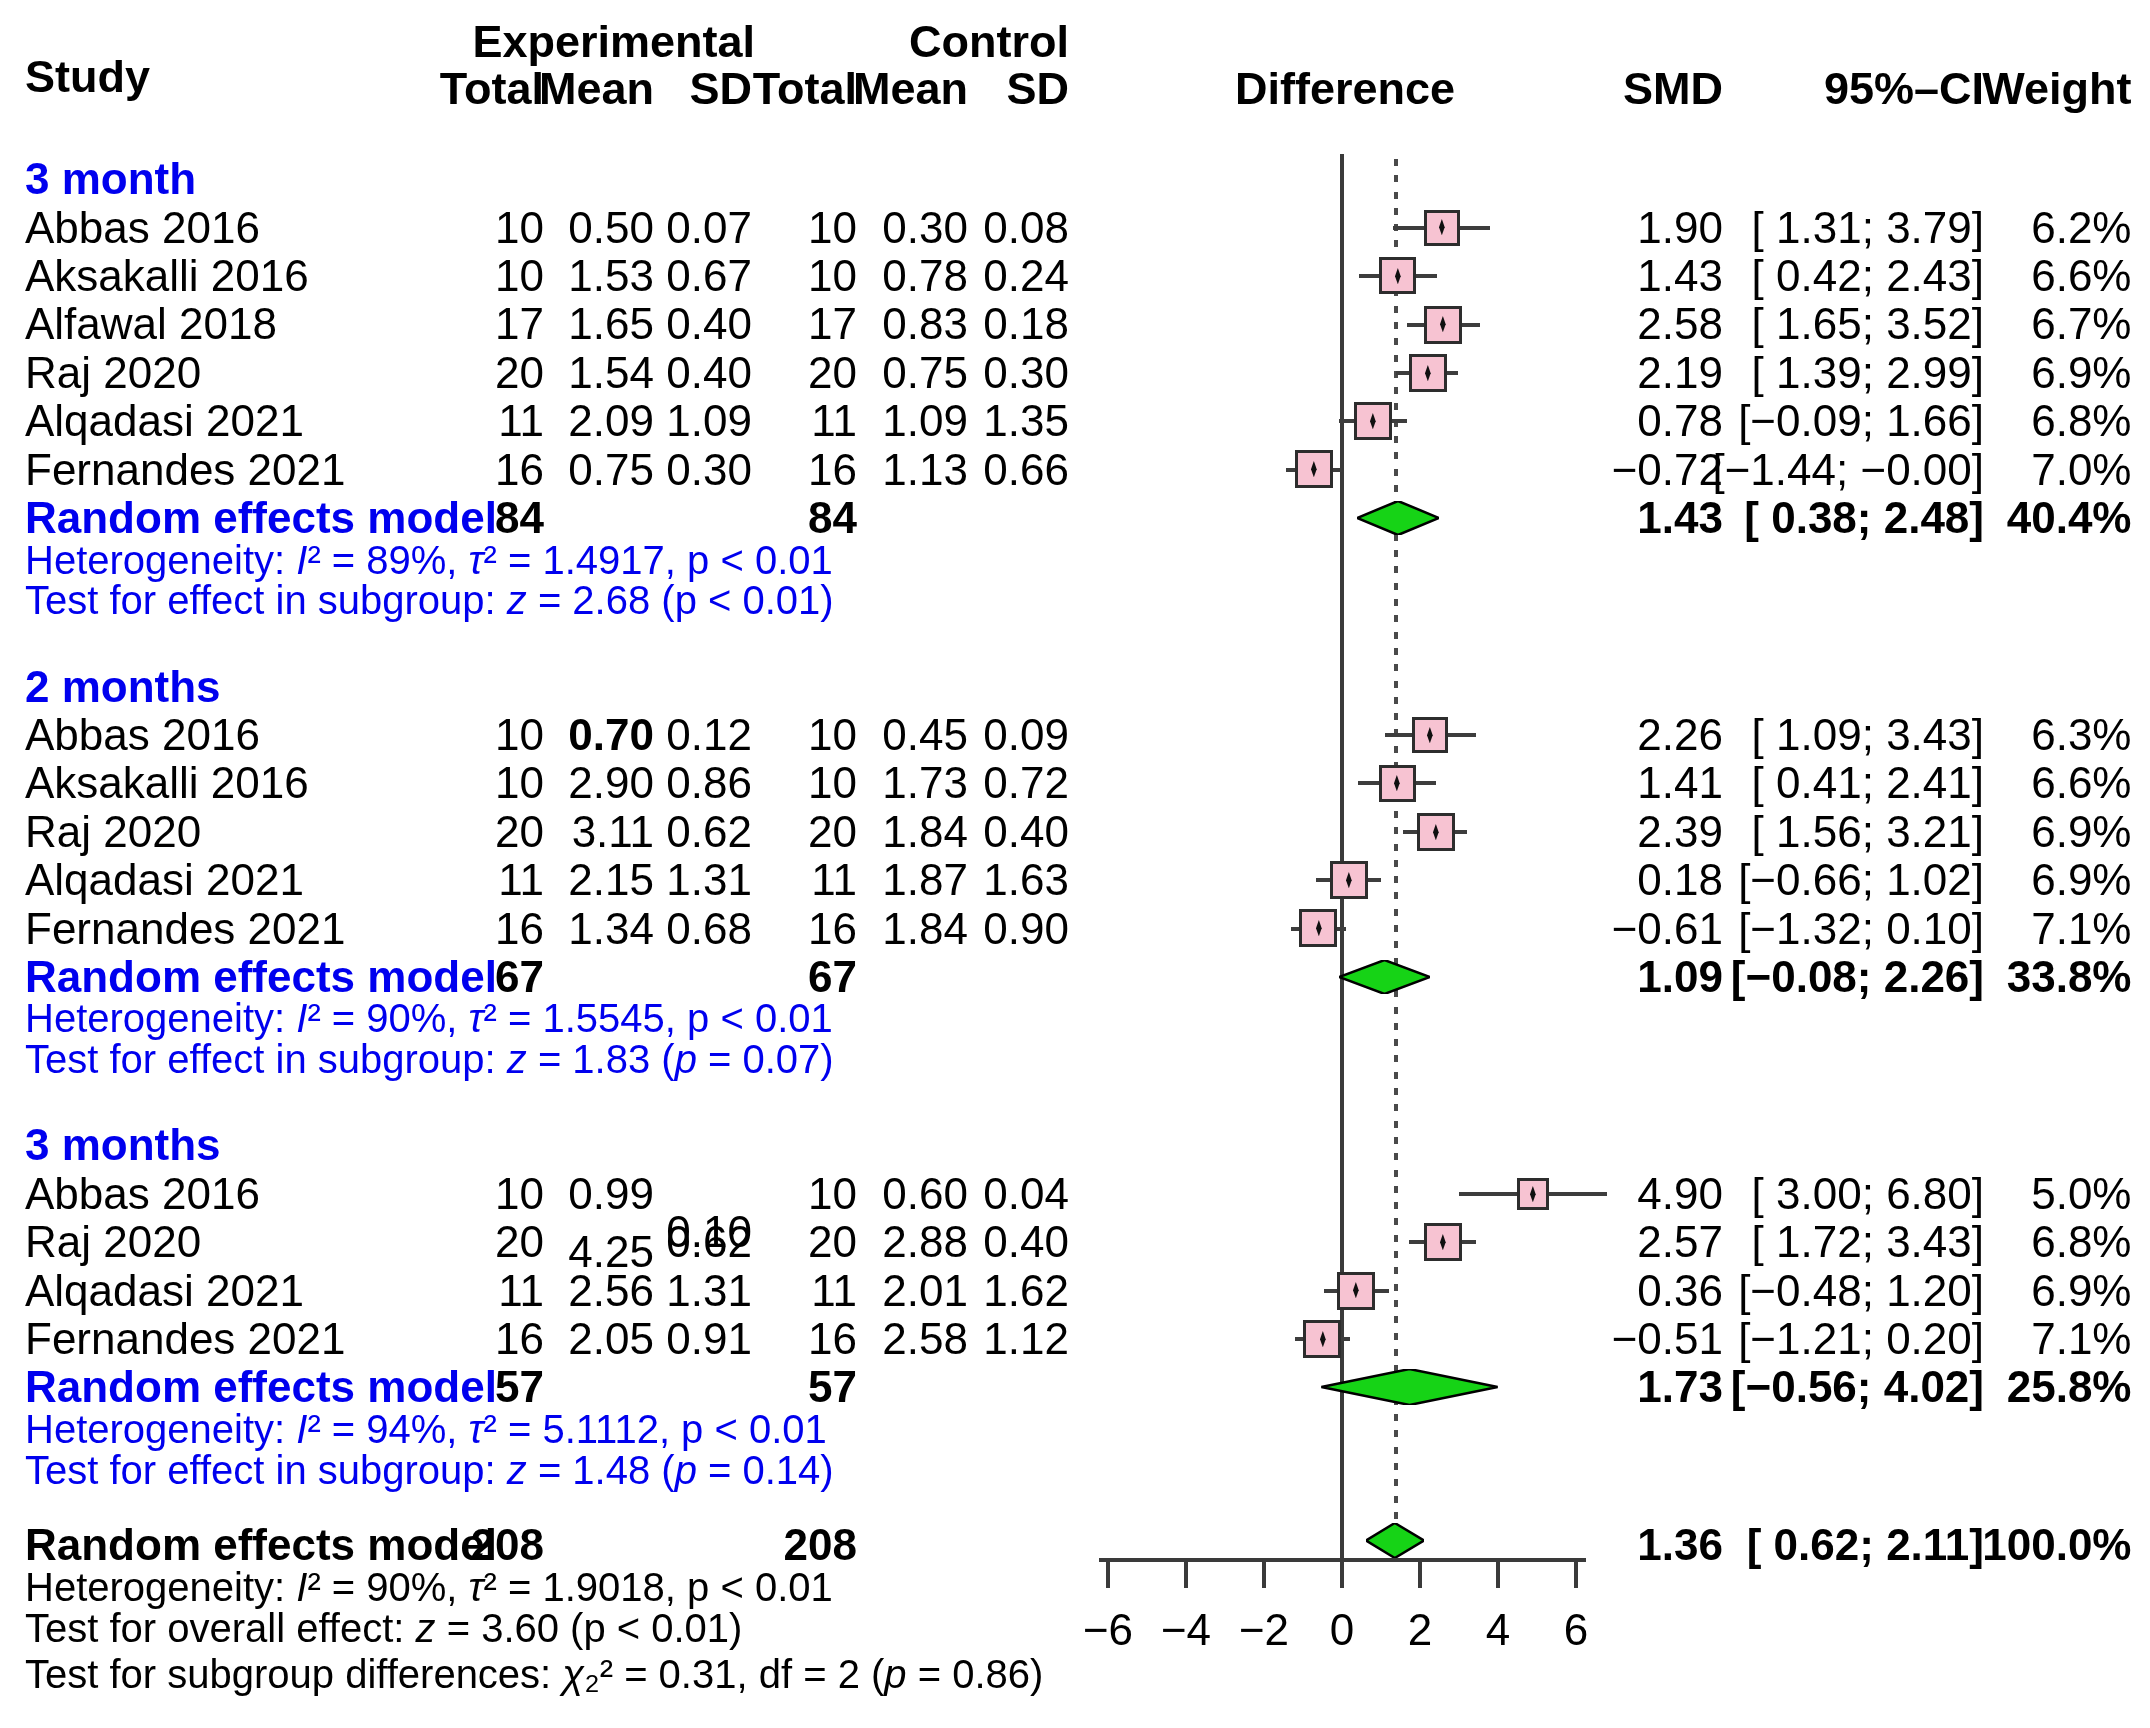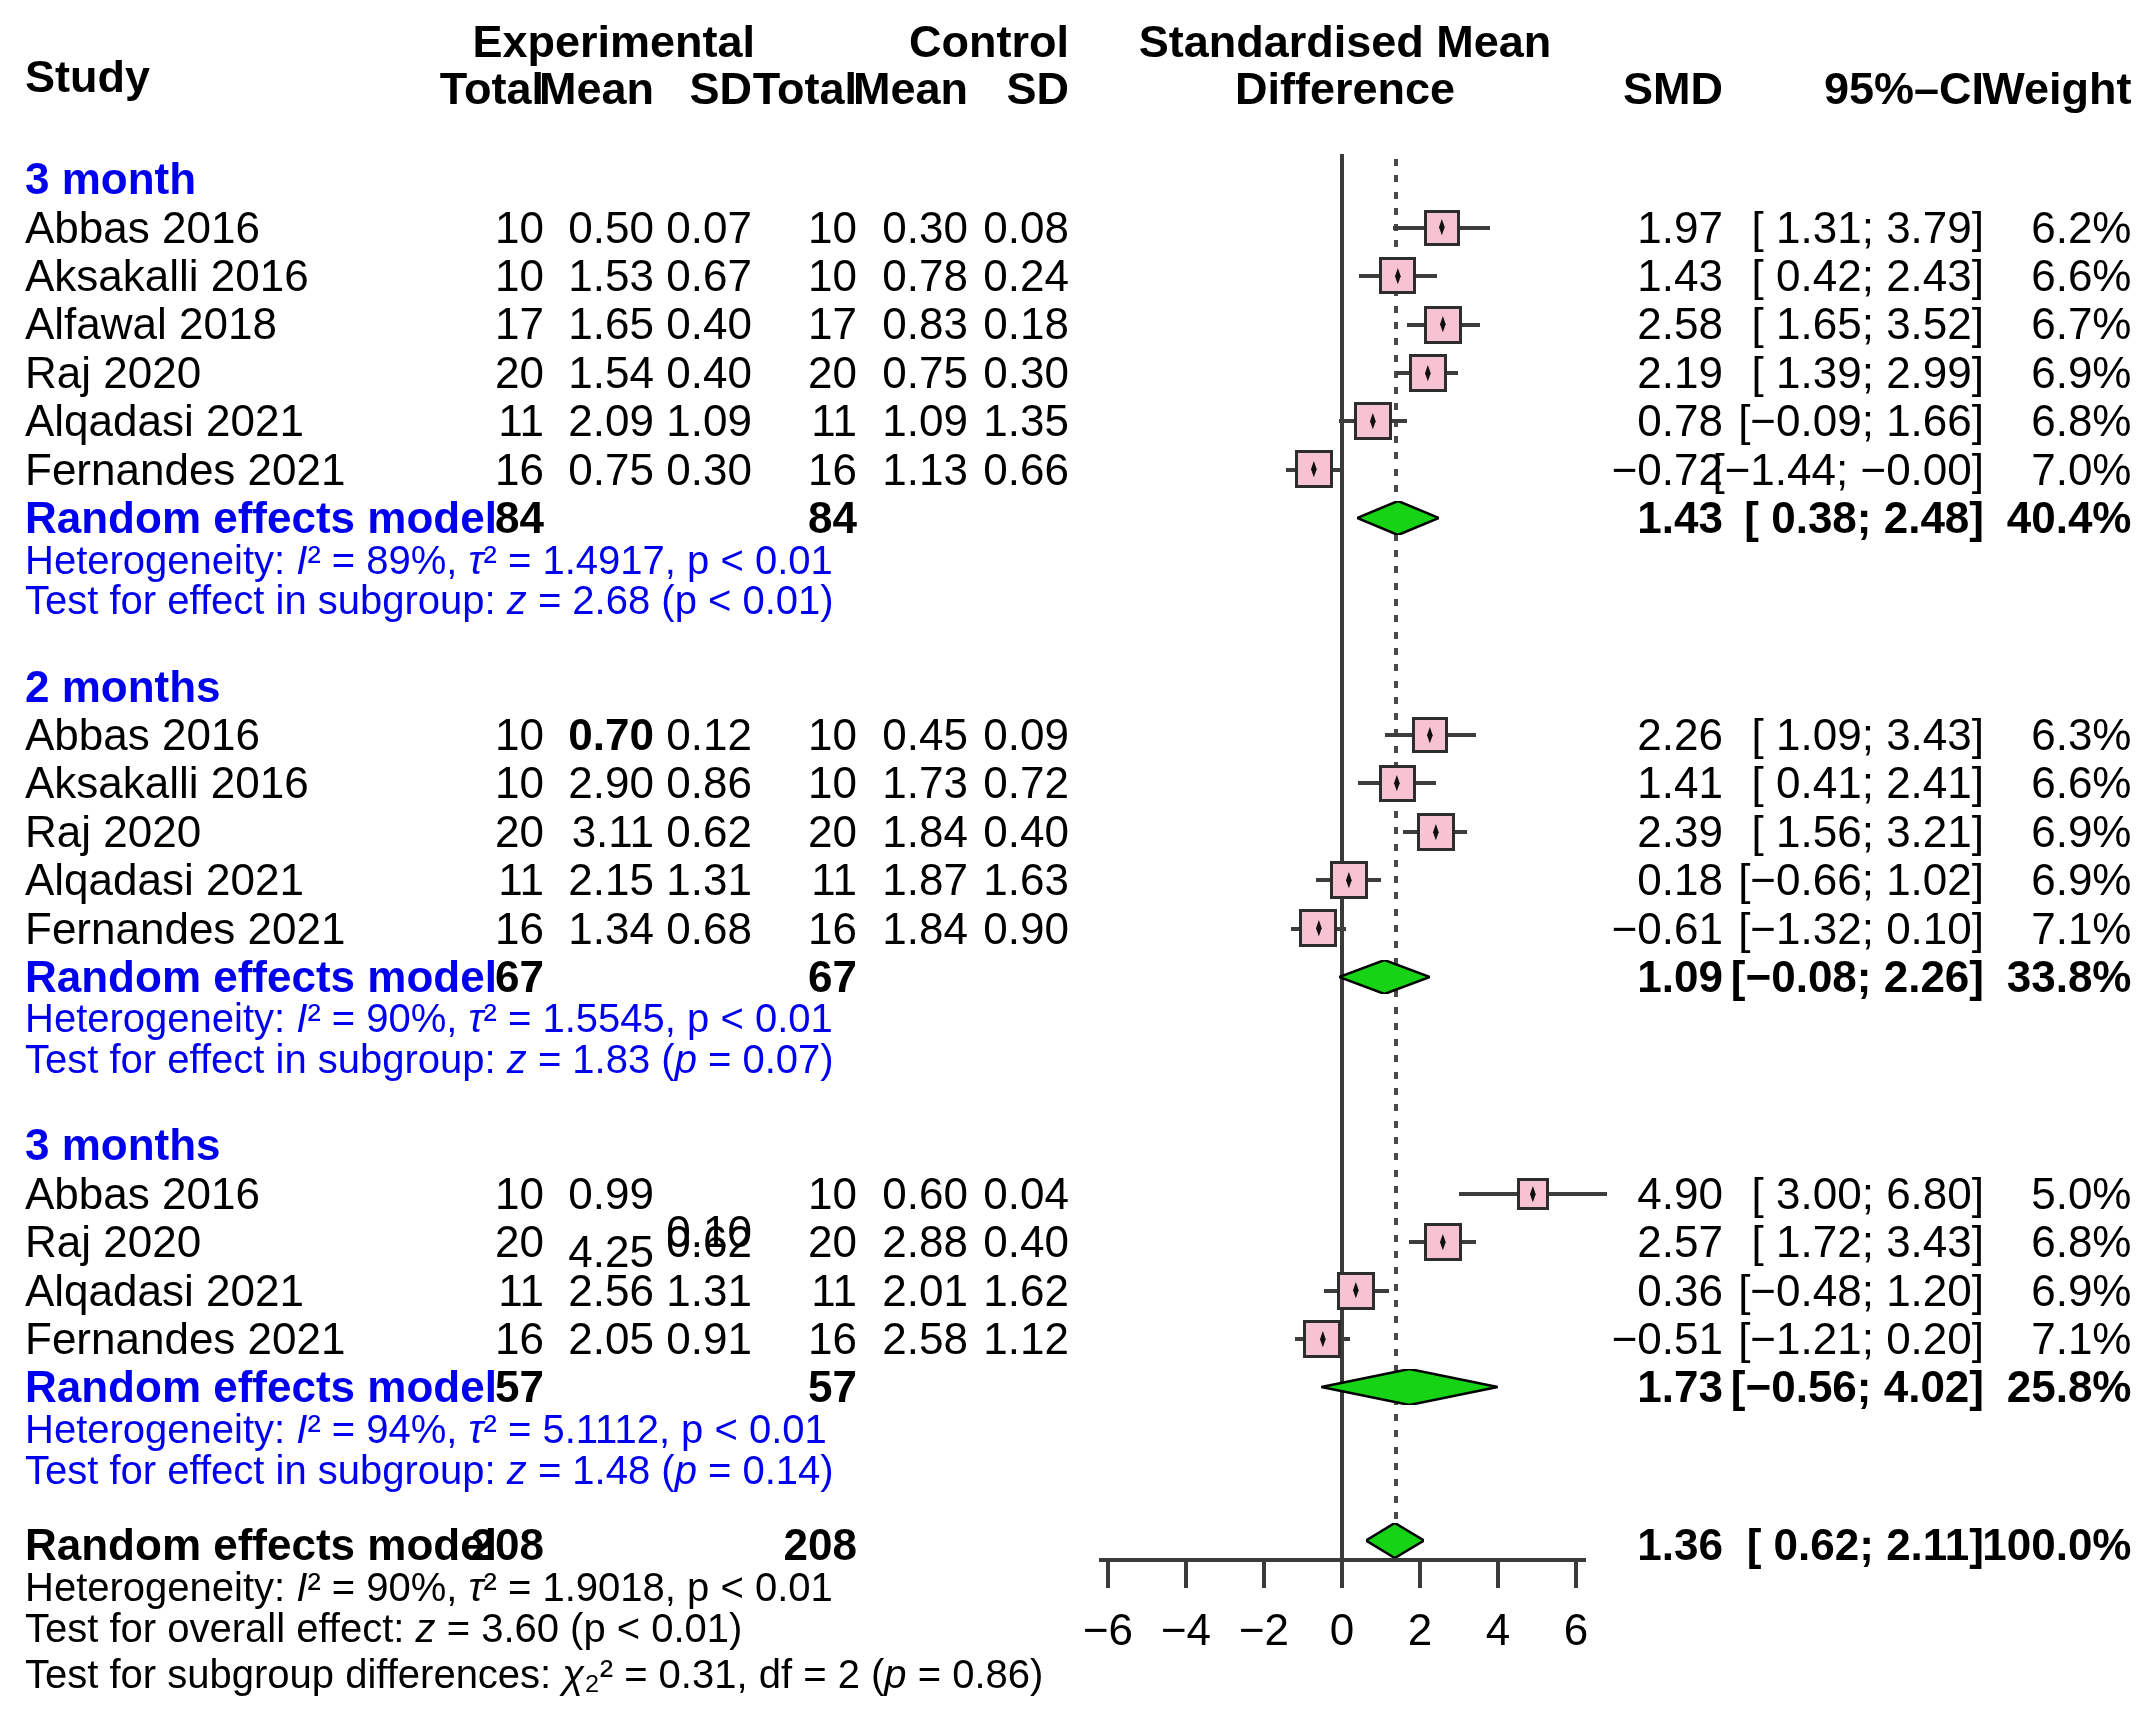--- a/index.html
+++ b/index.html
@@ -22,21 +22,20 @@
   .tick{position:absolute;width:3.8px;height:28px;background:#3a3a3a;}
   svg{display:block;}
 </style>
 </head>
 <body>
 
 <div id="root">
 
   <div class="t hdr" style="right:1396px;top:41px">Experimental</div>
   <div class="t hdr" style="right:1082px;top:41px">Control</div>
-  <div class="t hdr c" style="left:1345px;top:41px">Standardised Mean</div>
   <div class="t hdr" style="left:25px;top:76px">Study</div>
   <div class="t hdr" style="right:1607px;top:88px">Total</div>
   <div class="t hdr" style="right:1497px;top:88px">Mean</div>
   <div class="t hdr" style="right:1399px;top:88px">SD</div>
   <div class="t hdr" style="right:1294px;top:88px">Total</div>
   <div class="t hdr" style="right:1183px;top:88px">Mean</div>
   <div class="t hdr" style="right:1082px;top:88px">SD</div>
   <div class="t hdr c" style="left:1345px;top:88px">Difference</div>
   <div class="t hdr" style="right:428px;top:88px">SMD</div>
   <div class="t hdr" style="right:167px;top:88px">95%–CI</div>
@@ -64,21 +63,21 @@
 
   <div id="gen">
       <div class="t b blue" style="top: 179px; left: 25px;">3 month</div>
       <div class="t " style="top: 228px; left: 25px;">Abbas 2016</div>
       <div class="t " style="top: 228px; right: 1607px;">10</div>
       <div class="t " style="top: 228px; right: 1497px;">0.50</div>
       <div class="t " style="top: 228px; right: 1399px;">0.07</div>
       <div class="t " style="top: 228px; right: 1294px;">10</div>
       <div class="t " style="top: 228px; right: 1183px;">0.30</div>
       <div class="t " style="top: 228px; right: 1082px;">0.08</div>
-      <div class="t " style="top: 228px; right: 428px;">1.97</div>
+      <div class="t " style="top: 228px; right: 428px;">1.90</div>
       <div class="t " style="top: 228px; right: 167px;">[ 1.31; 3.79]</div>
       <div class="t " style="top: 228px; right: 19.5px;">6.2%</div>
       <div class="ciline" style="left: 1393px; width: 97px; top: 226px;"></div>
       <div class="sq" style="left: 1424px; top: 210px; width: 36px; height: 36px; background: rgb(247, 195, 210);"></div>
       <div class="mk" style="left: 1439px; top: 219px;"></div>
       <div class="t " style="top: 276px; left: 25px;">Aksakalli 2016</div>
       <div class="t " style="top: 276px; right: 1607px;">10</div>
       <div class="t " style="top: 276px; right: 1497px;">1.53</div>
       <div class="t " style="top: 276px; right: 1399px;">0.67</div>
       <div class="t " style="top: 276px; right: 1294px;">10</div>

